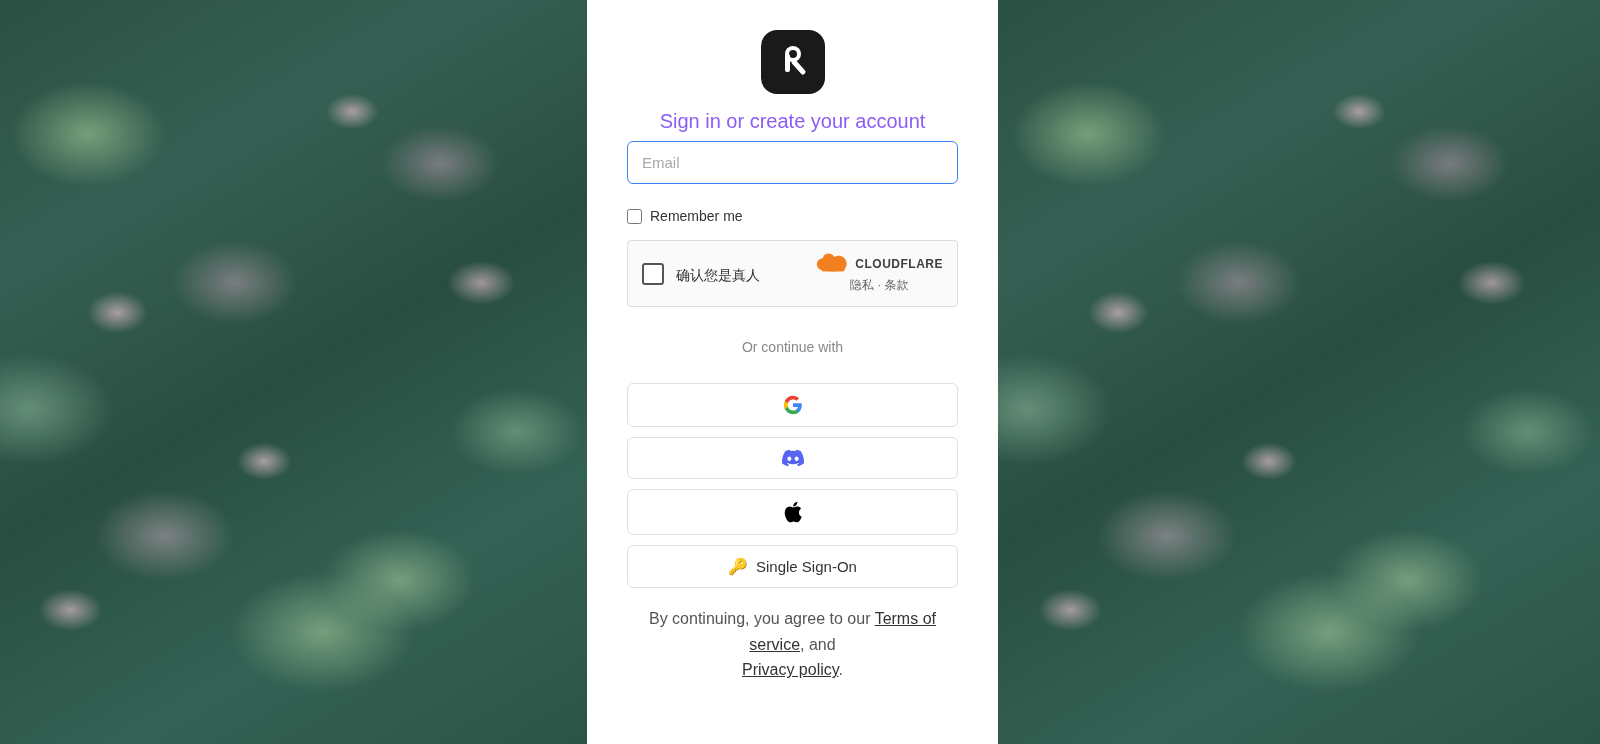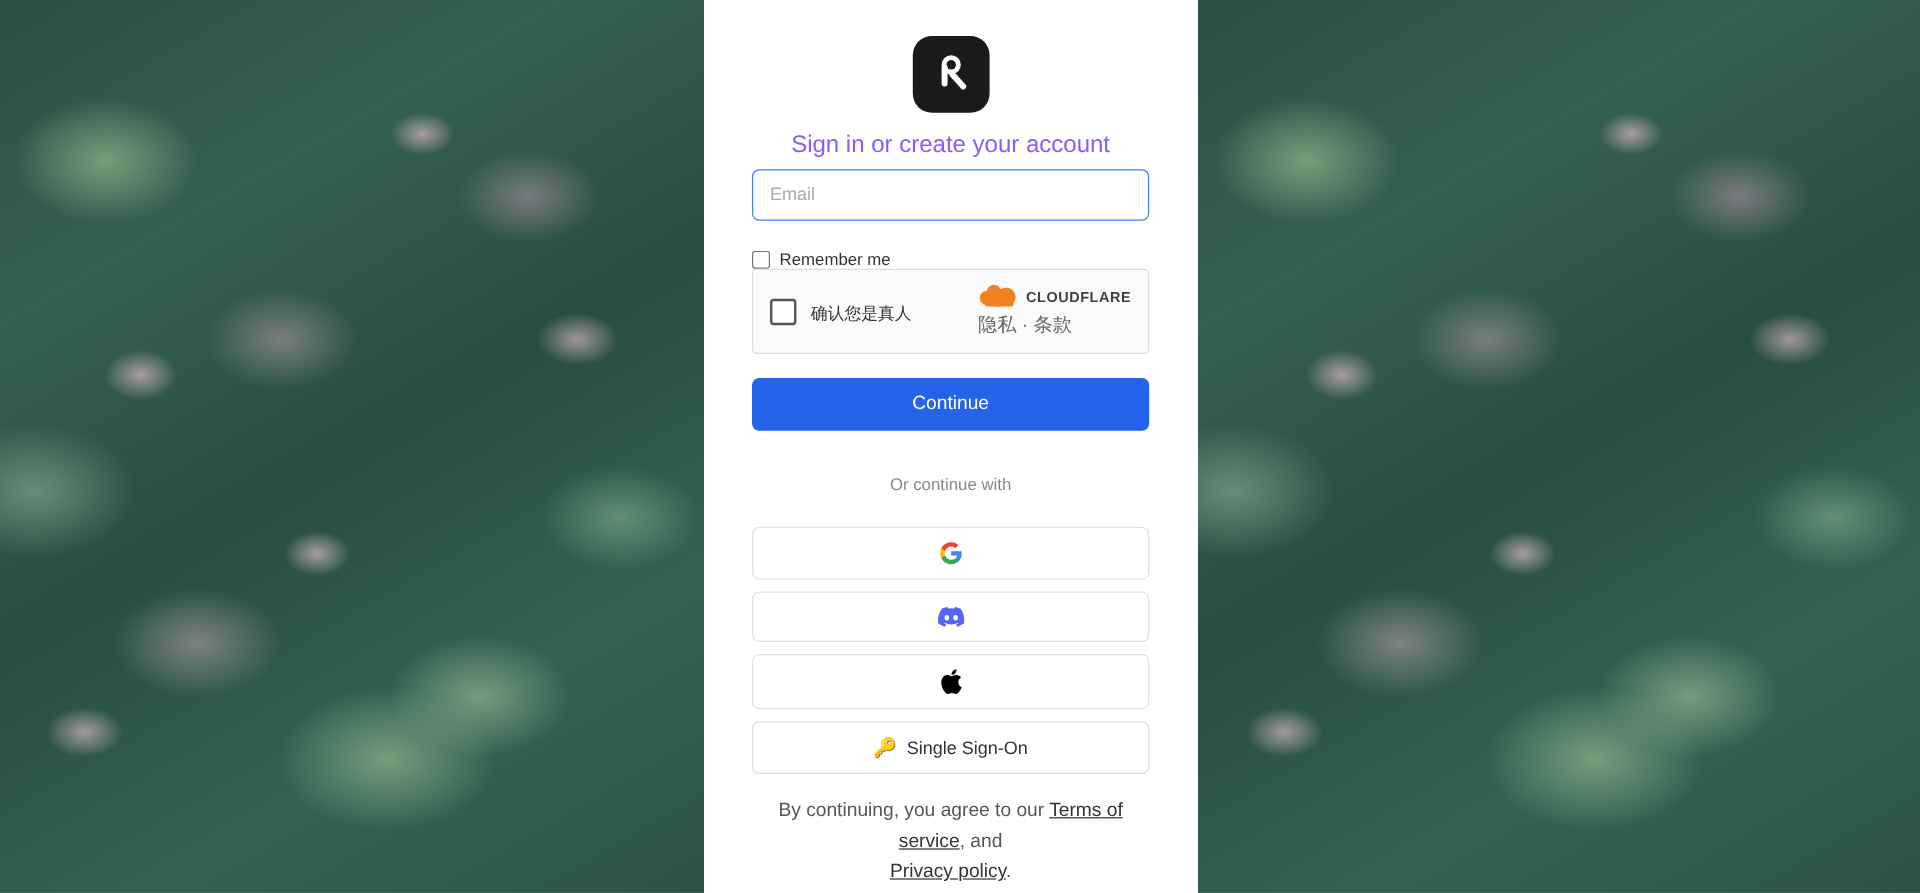--- a/index.html
+++ b/index.html
@@ -109,20 +109,21 @@
 
     .email-input::placeholder {
       color: #aaa;
     }
 
     .remember-row {
       width: 100%;
       display: flex;
       align-items: flex-end;
       gap: 8px;
+      margin-bottom: 16px;
     }
 
     .remember-checkbox {
       width: 15px;
       height: 15px;
       accent-color: #3b82f6;
       cursor: pointer;
     }
 
     .remember-label {
@@ -159,20 +160,21 @@
     }
 
     .captcha-text {
       font-size: 14px;
       color: #333;
     }
 
     .captcha-right {
       display: flex;
       flex-direction: column;
+      align-items: center;
       gap: 2px;
     }
 
     .cloudflare-logo {
       display: flex;
       align-items: center;
       gap: 4px;
     }
 
     .cf-cloud {
@@ -181,21 +183,21 @@
     }
 
     .cf-name {
       font-size: 12px;
       font-weight: 700;
       color: #404040;
       letter-spacing: 0.5px;
     }
 
     .cf-privacy {
-      font-size: 16px;
+      font-size: 12px;
       color: #666;
     }
 
     .continue-btn {
       width: 100%;
       padding: 13px;
       background: #2563eb;
       color: white;
       border: none;
       border-radius: 6px;
@@ -311,21 +313,20 @@
           <ellipse cx="20" cy="18" rx="10" ry="9" fill="#F38020"></ellipse>
           <ellipse cx="42" cy="19" rx="9" ry="8" fill="#F38020"></ellipse>
           <rect x="10" y="22" width="40" height="8" fill="#F38020" rx="4"></rect>
         </svg>
         <span class="cf-name">CLOUDFLARE</span>
       </div>
       <span class="cf-privacy">隐私 · 条款</span>
     </div>
   </div>
 
-  <button class="continue-btn">Continue</button>
 
   <div class="or-divider">
     <div class="divider-line"></div>
     <span class="or-text">Or continue with</span>
     <div class="divider-line"></div>
   </div>
 
   <button class="social-btn">
     <svg class="g-icon" viewBox="0 0 24 24">
       <path d="M22.56 12.25c0-.78-.07-1.53-.2-2.25H12v4.26h5.92c-.26 1.37-1.04 2.53-2.21 3.31v2.77h3.57c2.08-1.92 3.28-4.74 3.28-8.09z" fill="#4285F4"></path>

